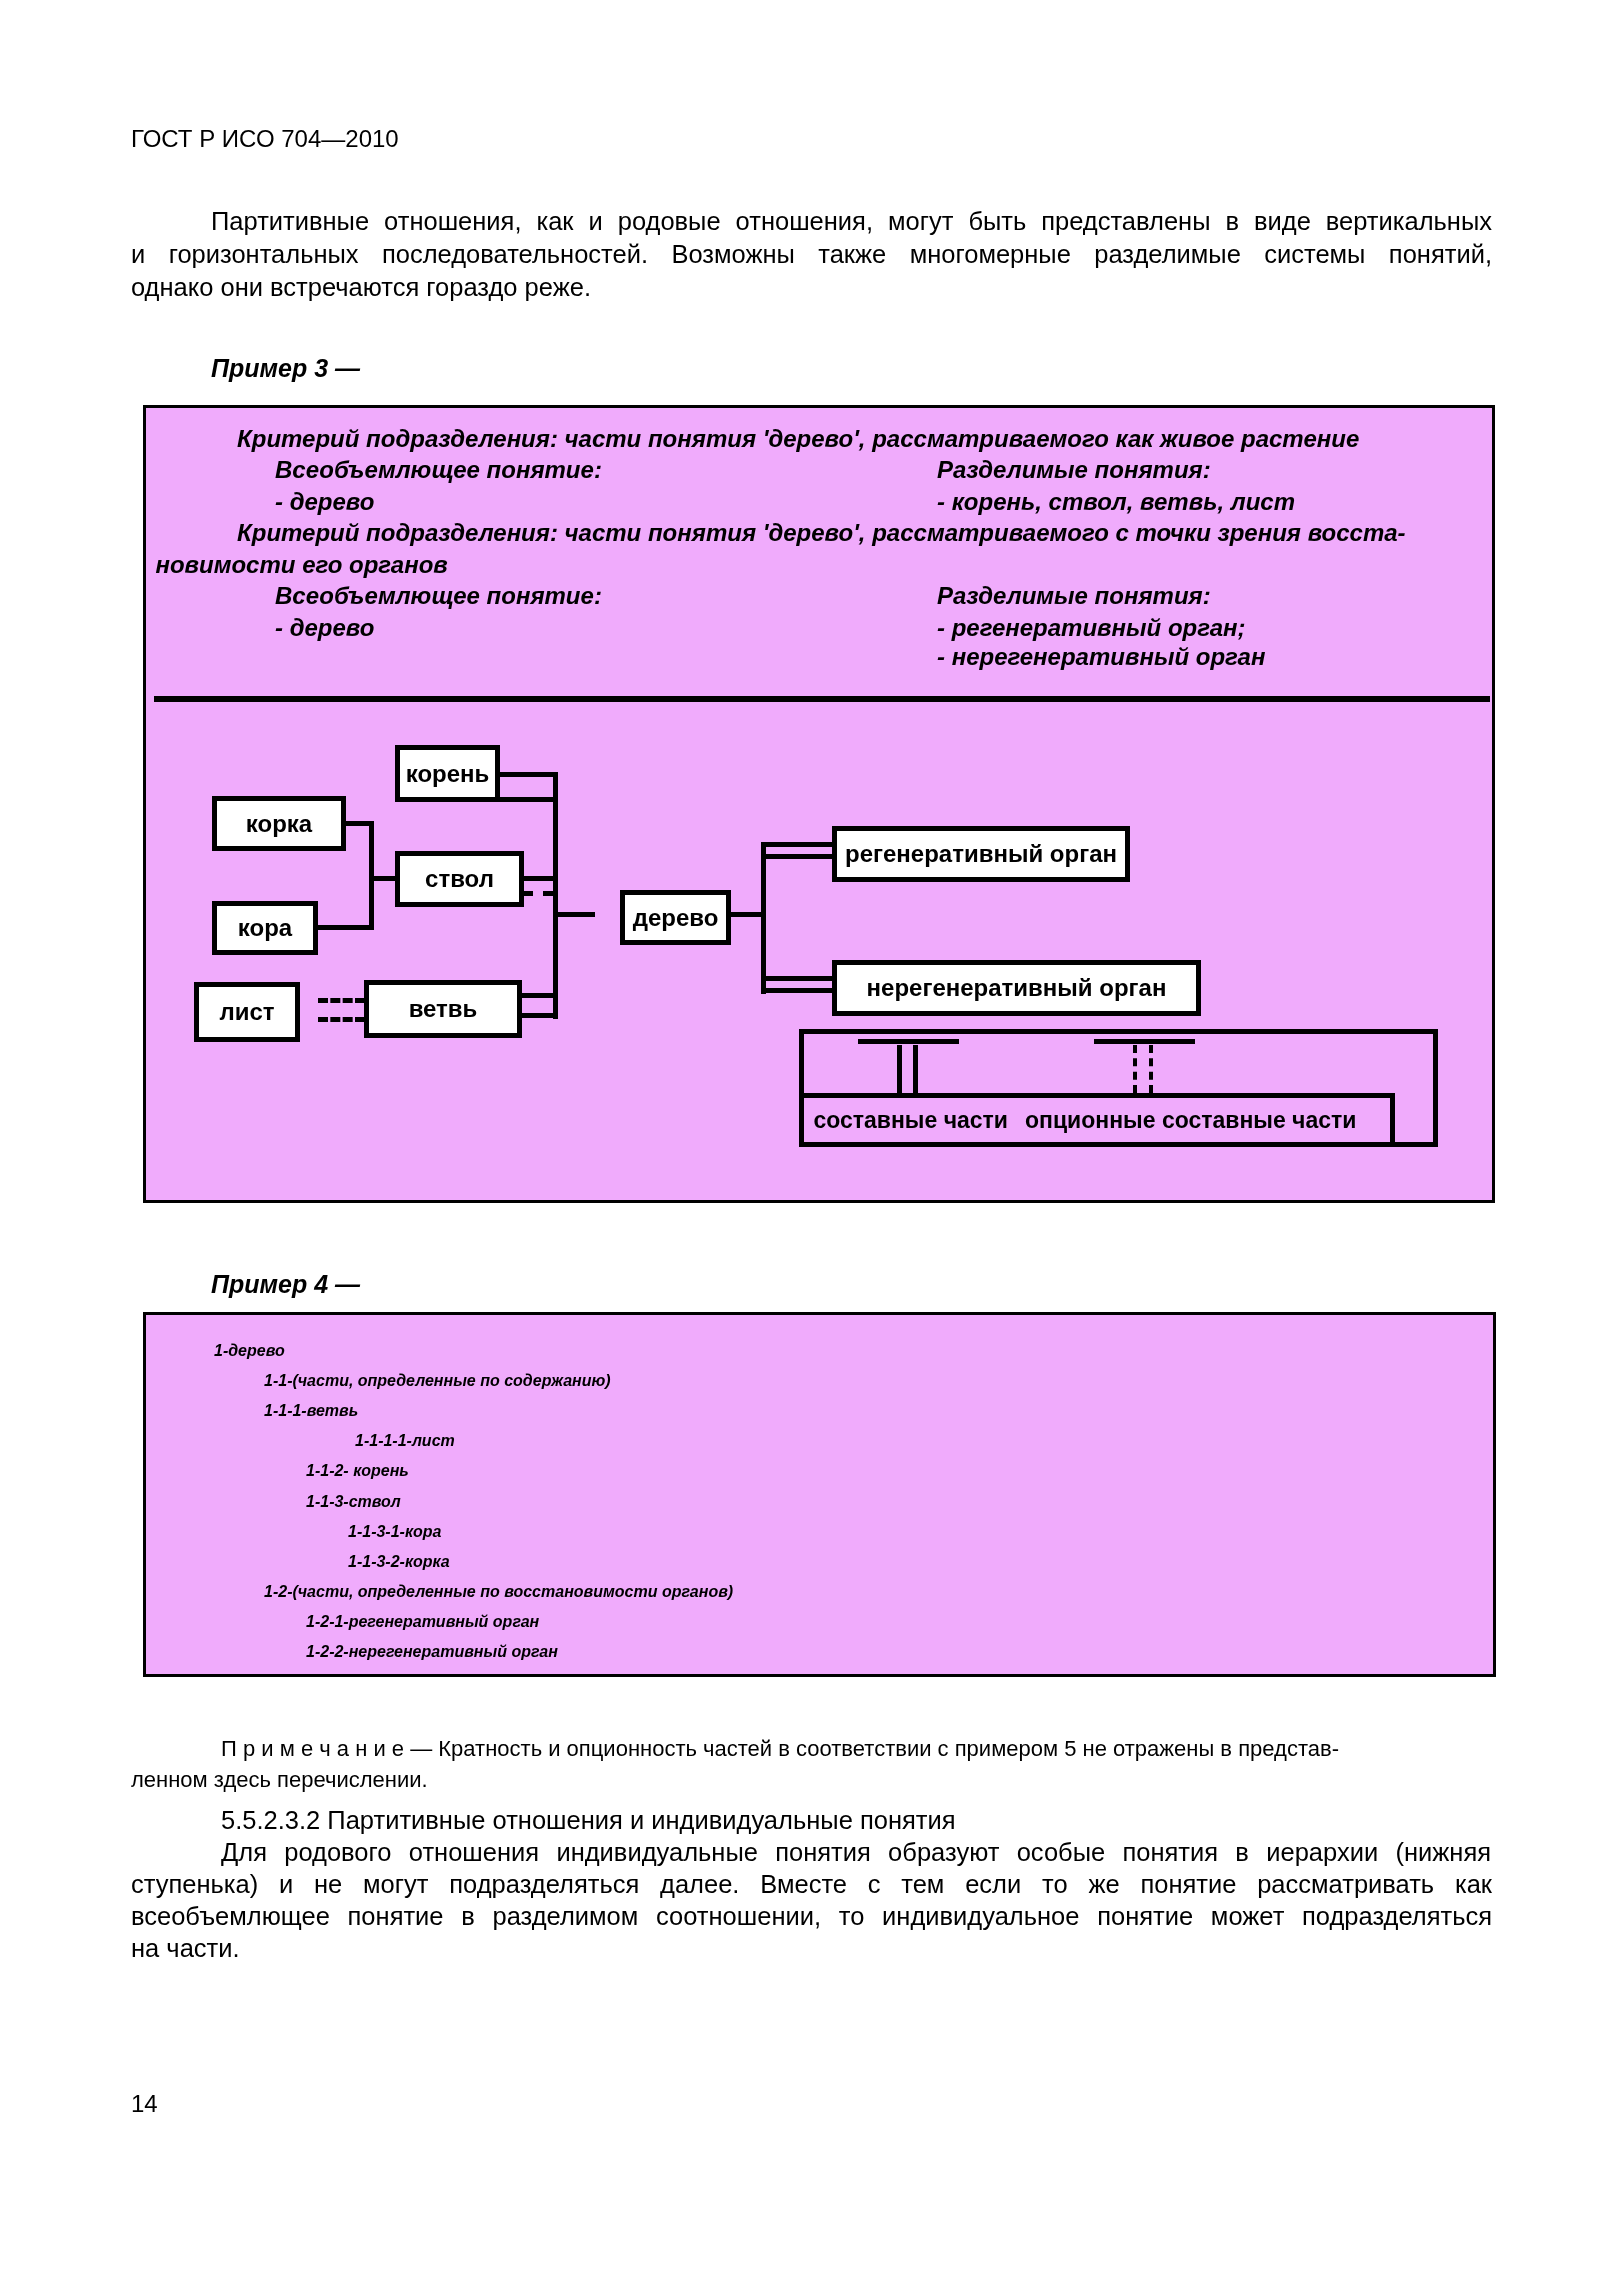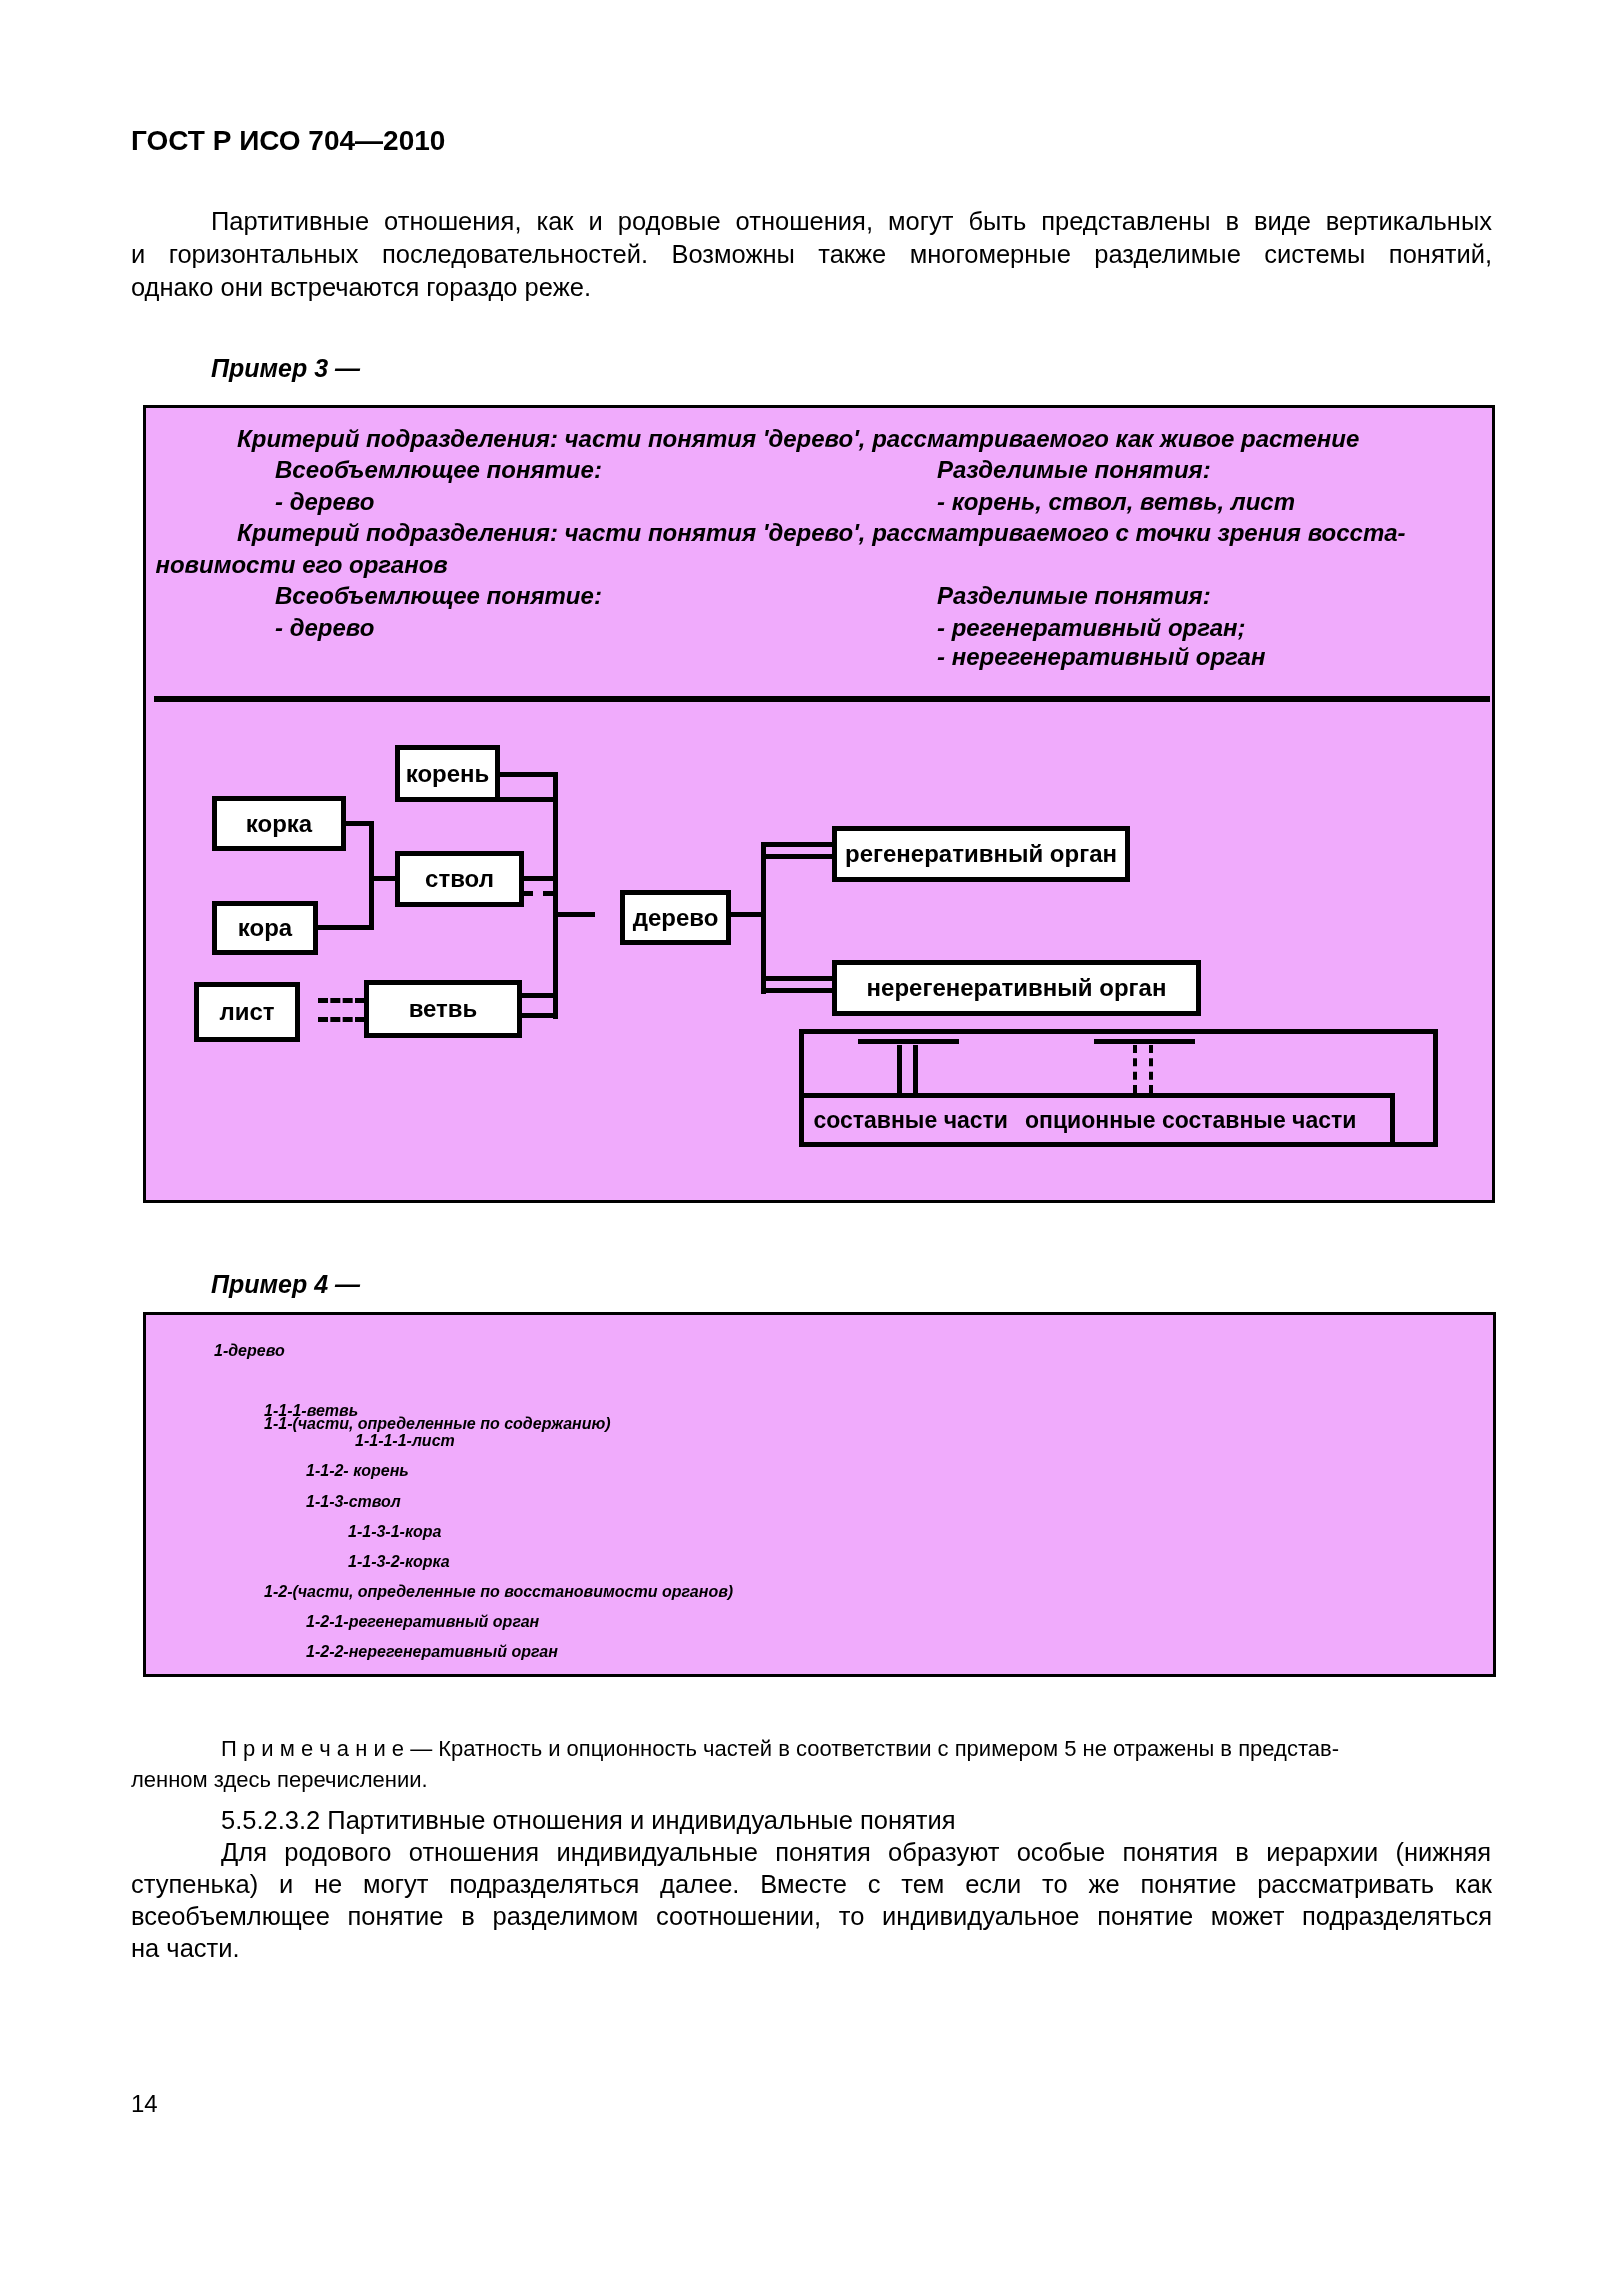--- a/index.html
+++ b/index.html
@@ -1,21 +1,21 @@
 <!DOCTYPE html>
 <html style="font-size:10.7px"><head>
 <meta charset="utf-8">
 <style>
   html,body{margin:0;padding:0;background:#888;}
   .page{
     position:relative;width:1623px;height:2295px;background:#ffffff;
     font-family:"Liberation Sans", sans-serif;color:#000;overflow:hidden;
   }
   .abs{position:absolute;}
-  .doc-header{font-size:28px;font-weight:bold;letter-spacing:0px;text-align:center;}
+  .doc-header{font-size:24px;font-weight:normal;letter-spacing:0px;text-align:center;}
   .body-line{font-size:25.5px;line-height:31px;white-space:nowrap;}
   .jline{white-space:normal;text-align:justify;text-align-last:justify;}
   .ex-heading{font-size:25px;font-weight:bold;font-style:italic;}
   .ex-box{border:3.4px solid #000;box-sizing:border-box;background:#f0abfc;}
   .ex3-row{position:absolute;left:0;right:0;height:31.5px;font-size:24px;font-weight:bold;font-style:italic;white-space:nowrap;}
   .ex3-row .cl{position:absolute;left:129px;}
   .ex3-row .cr{position:absolute;left:791px;}
   .divider{position:absolute;background:#000;}
   .dnode{
     position:absolute;border:5.4px solid #000;box-sizing:border-box;background:#fff;
@@ -125,21 +125,21 @@
     <div class="legend-strip" style="left:653px;top:685px;width:596px;height:54px;">
       <span class="legend-label" style="left:9.4px;">составные части</span>
       <span class="legend-label" style="left:221px;">опционные составные части</span>
     </div>
   </div>
 
   <div class="abs ex-heading" style="left:211px;top:1270px;">Пример 4 —</div>
 
   <div class="abs ex-box" style="left:143px;top:1312px;width:1353px;height:365px;">
     <div class="ex4-line" style="left:68px;top:27px;">1-дерево</div>
-    <div class="ex4-line" style="left:118px;top:57px;margin-top:43px;">1-1-(части, определенные по содержанию)</div>
+    <div class="ex4-line" style="left:118px;top:57px;">1-1-(части, определенные по содержанию)</div>
     <div class="ex4-line" style="left:118px;top:87px;">1-1-1-ветвь</div>
     <div class="ex4-line" style="left:209px;top:117px;">1-1-1-1-лист</div>
     <div class="ex4-line" style="left:160px;top:147px;">1-1-2- корень</div>
     <div class="ex4-line" style="left:160px;top:178px;">1-1-3-ствол</div>
     <div class="ex4-line" style="left:202px;top:208px;">1-1-3-1-кора</div>
     <div class="ex4-line" style="left:202px;top:238px;">1-1-3-2-корка</div>
     <div class="ex4-line" style="left:118px;top:268px;">1-2-(части, определенные по восстановимости органов)</div>
     <div class="ex4-line" style="left:160px;top:298px;">1-2-1-регенеративный орган</div>
     <div class="ex4-line" style="left:160px;top:328px;">1-2-2-нерегенеративный орган</div>
   </div>

